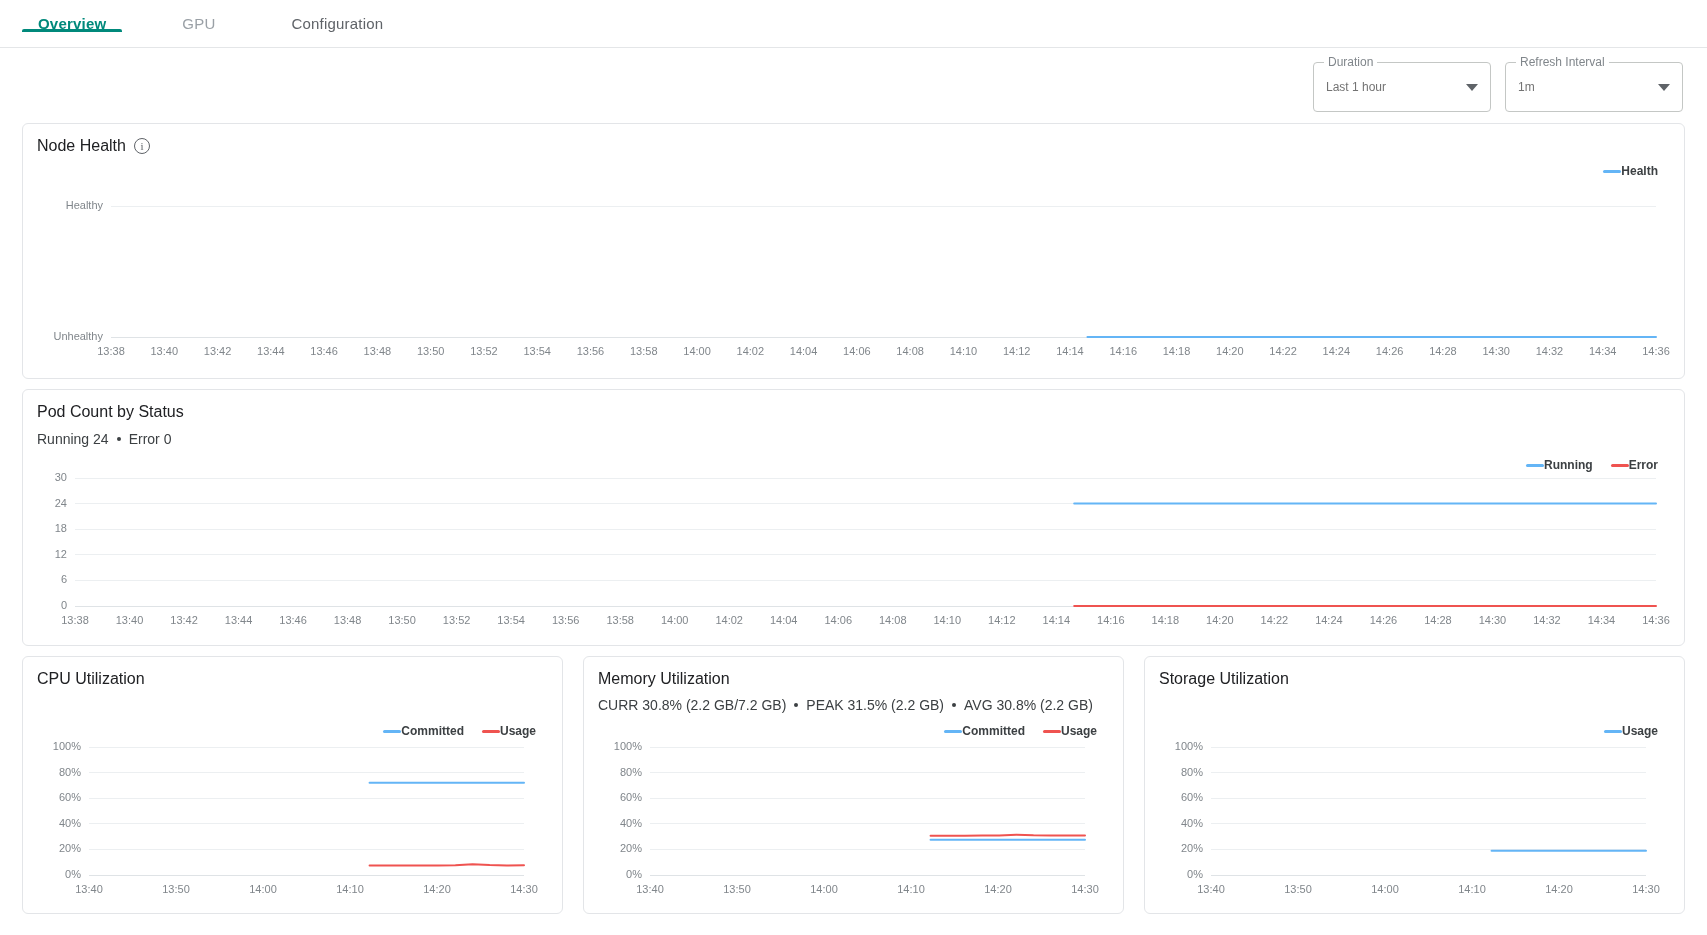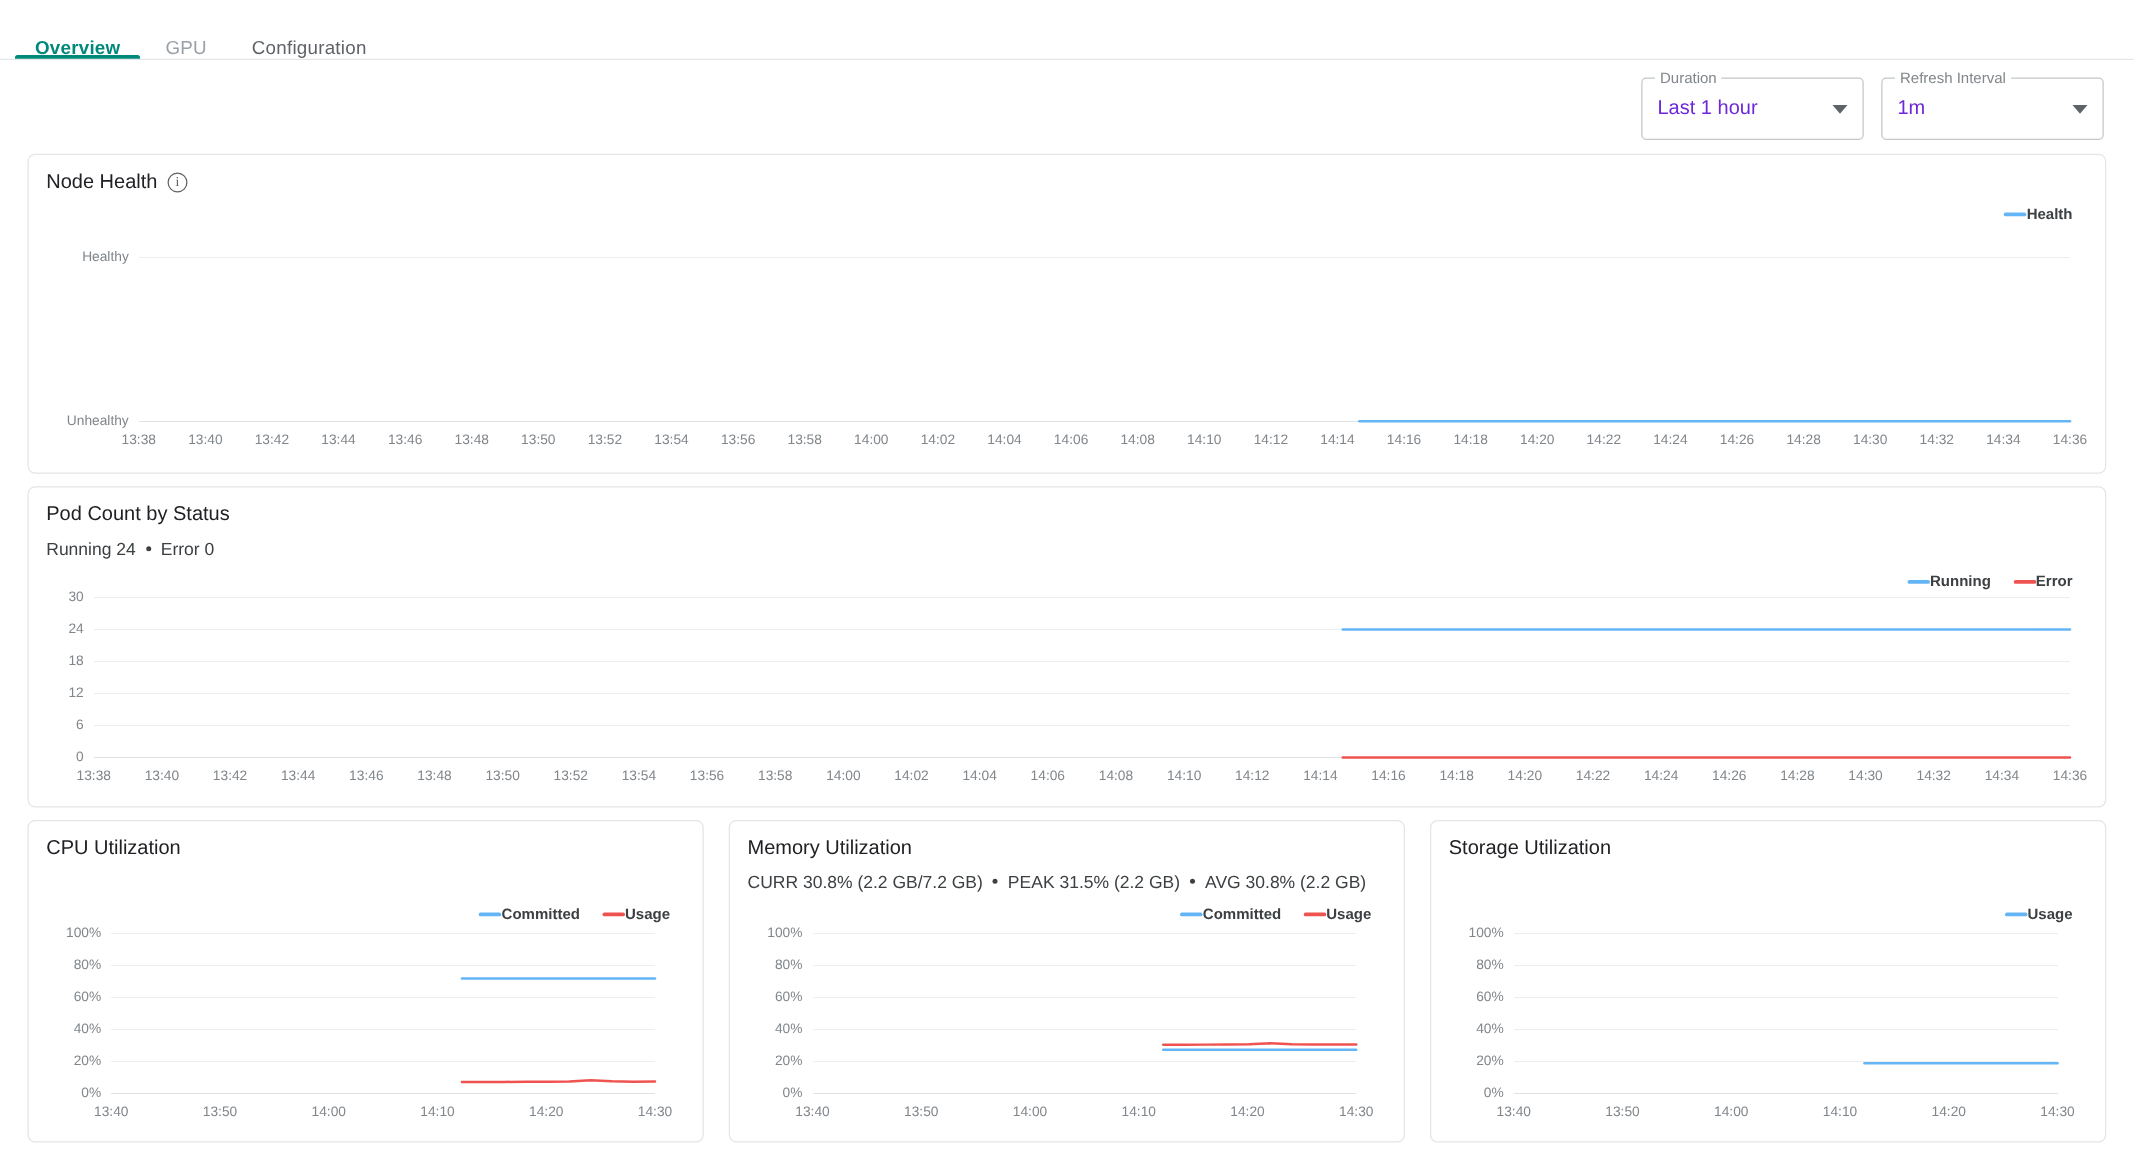--- a/index.html
+++ b/index.html
@@ -10,24 +10,25 @@
     font-family:"Liberation Sans", sans-serif;
     color:#202124;
     overflow:hidden;
     position:relative;
   }
 
   
   .tabbar {
     height:48px;
     display:flex;
-    align-items:flex-end;
-    padding-left:10px;
+    align-items:center;
+    padding-left:20px;
     border-bottom:1px solid #e4e6e8;
     background:#fff;
+    gap:40px;
   }
   .tab {
     position:relative;
     display:flex; align-items:center; justify-content:center;
     padding:0 18px;
     font-size:15px;
     letter-spacing:.2px;
     color:#5f6368;
     cursor:pointer;
     user-select:none;
@@ -55,21 +56,21 @@
     cursor:pointer;
   }
   .mselect .legend {
     position:absolute; top:-8px; left:10px;
     background:#fff; padding:0 4px;
     font-size:12px; color:#80868b;
     line-height:14px;
     white-space:nowrap;
   }
   .mselect .val {
-    font-size:16px; color:#6d28d9;
+    font-size:12px; color:#737373;
     white-space:nowrap;
   }
   .mselect .caret {
     position:absolute; right:12px; top:50%;
     width:0;height:0; margin-top:-3px;
     border-left:6px solid transparent;
     border-right:6px solid transparent;
     border-top:7px solid #5f6368;
   }
 

